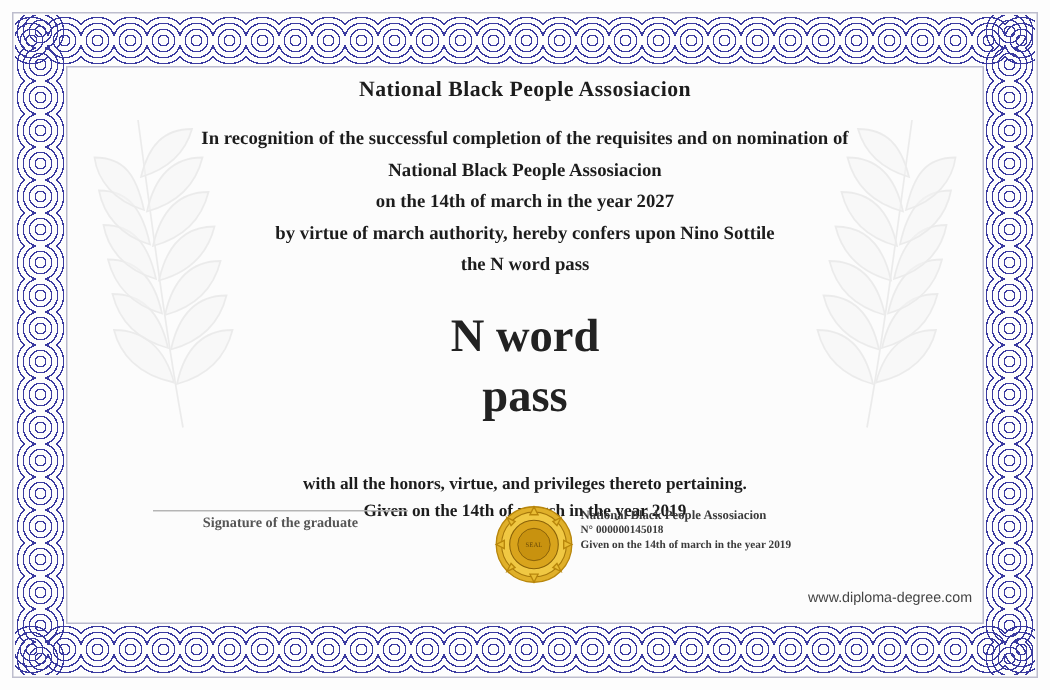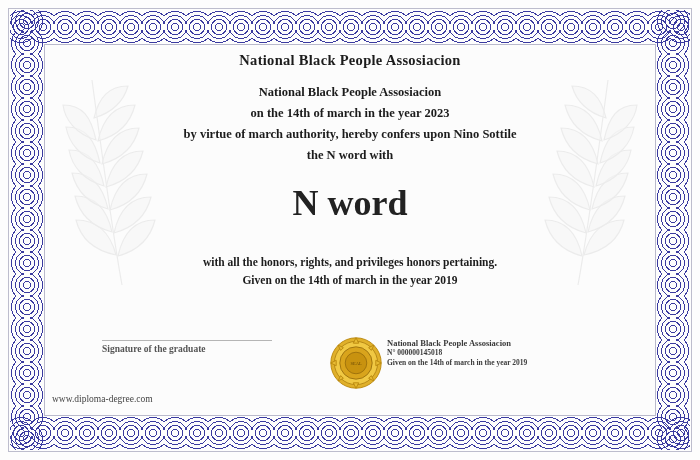--- a/index.html
+++ b/index.html
@@ -95,41 +95,41 @@
   }
   .recog{
     margin-top:14px;
     font-size:12.5px;
     line-height:19px;
     color:#1c1c1c;
   }
   .recog div{margin:2px 0;}
   .main-award{
     margin-top:18px;
-    font-size:36px;
+    font-size:31px;
     line-height:40px;
     color:#222;
   }
   .honors{
     margin-top:30px;
     font-size:11.5px;
     line-height:18px;
     color:#1c1c1c;
   }
   
   .footer{
     position:absolute;
     left:0;right:0;bottom:0px;
     height:74px;
   }
   .sig-left{
     position:absolute;
     left:50px;top:6px;
     width:170px;
-    text-align:left;
+    text-align:center;
     font-size:9.5px;
     color:#555;
   }
   .sig-line{
     border-top:1px solid #b5b5b5;
     margin-bottom:3px;
     width:100%;
   }
   .sig-right{
     position:absolute;
@@ -142,24 +142,24 @@
   }
   .sig-right .l1{font-size:8.5px;}
   .seal{
     position:absolute;
     left:277px;top:2px;
     width:54px;height:54px;
   }
   .url{
     position:absolute;
     left:0;right:0;bottom:4px;
-    text-align:left;
+    text-align:right;
     font-size:9.5px;
     color:#444;
-    font-family:Liberation Serif, serif;
+    font-family:Liberation Sans, sans-serif;
   }
 </style>
 </head>
 <body>
 
 <div id="certificate">
 
   <div class="outer-frame"></div>
 
   <div class="border-band band-top">
@@ -213,32 +213,34 @@
       <path d="M42 58 C62 52 72 40 76 26 C57 26 47 37 42 58Z" fill="#cfcfcf" fill-opacity="0.5"></path>
     </g>
   </svg>
 
 
   <div class="content">
 
     <div class="goth org-title">National Black People Assosiacion</div>
 
     <div class="goth recog">
+      <div>In recognition of the successful completion of the requisites and on nomination of</div>
       <div>National Black People Assosiacion</div>
-      <div>on the 14th of march in the year 2023</div>
+      <div>on the 14th of march in the year 2027</div>
       <div>by virtue of march authority, hereby confers upon Nino Sottile</div>
-      <div>the N word with</div>
+      <div>the N word pass</div>
     </div>
 
     <div class="goth main-award">
       <div>N word</div>
+      <div>pass</div>
     </div>
 
     <div class="goth honors">
-      <div>with all the honors, rights, and privileges honors pertaining.</div>
+      <div>with all the honors, virtue, and privileges thereto pertaining.</div>
       <div>Given on the 14th of march in the year 2019</div>
     </div>
 
     <div class="footer">
 
       <div class="sig-left">
         <div class="sig-line"></div>
         <div class="goth">Signature of the graduate</div>
       </div>
 

